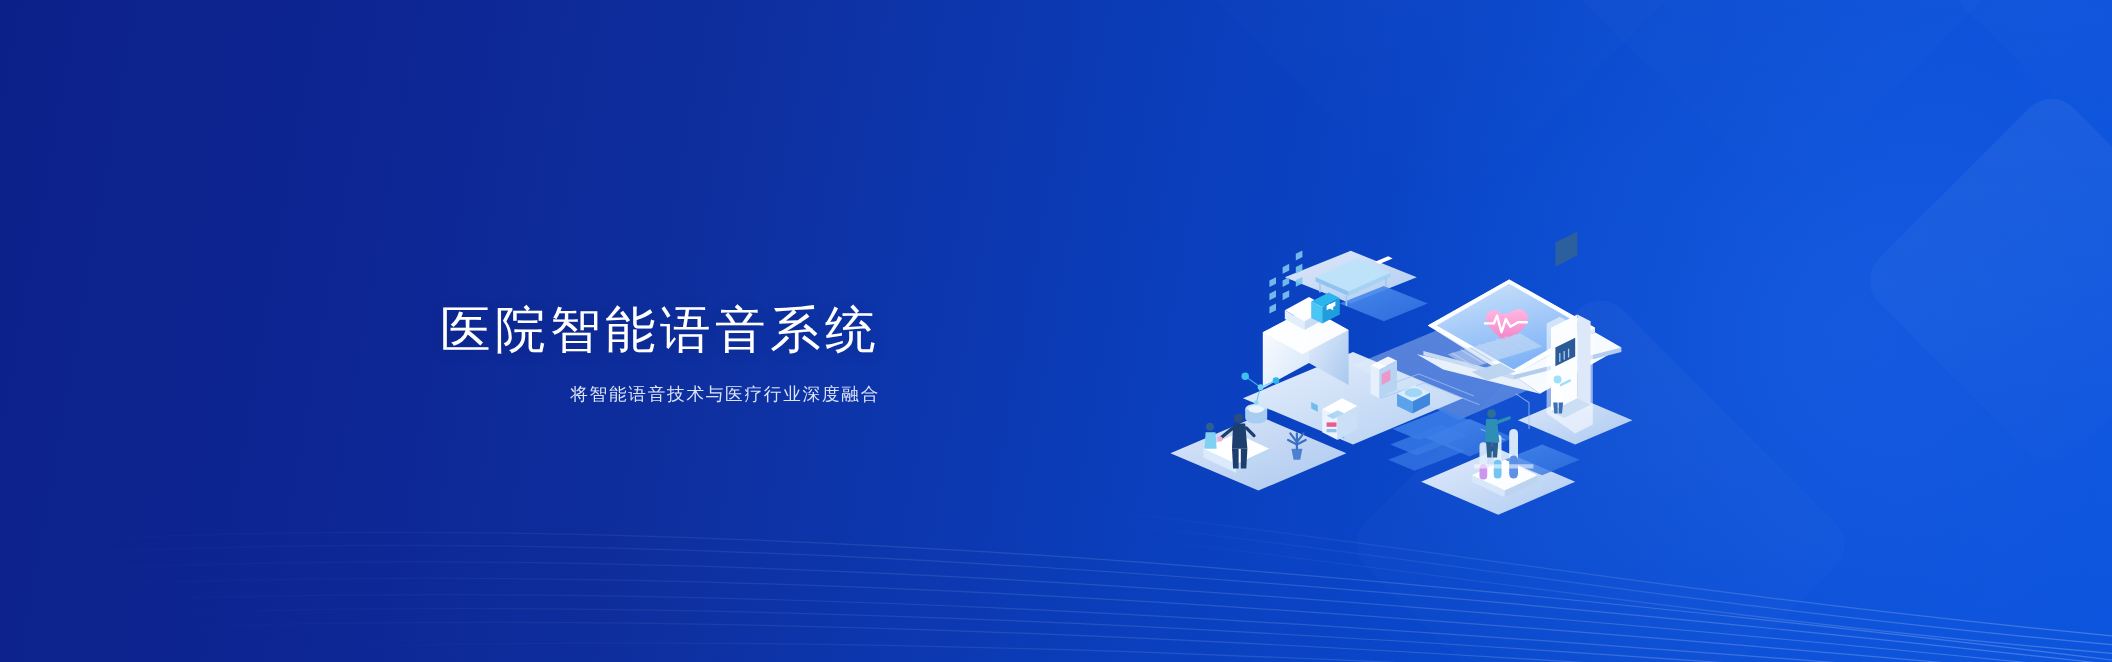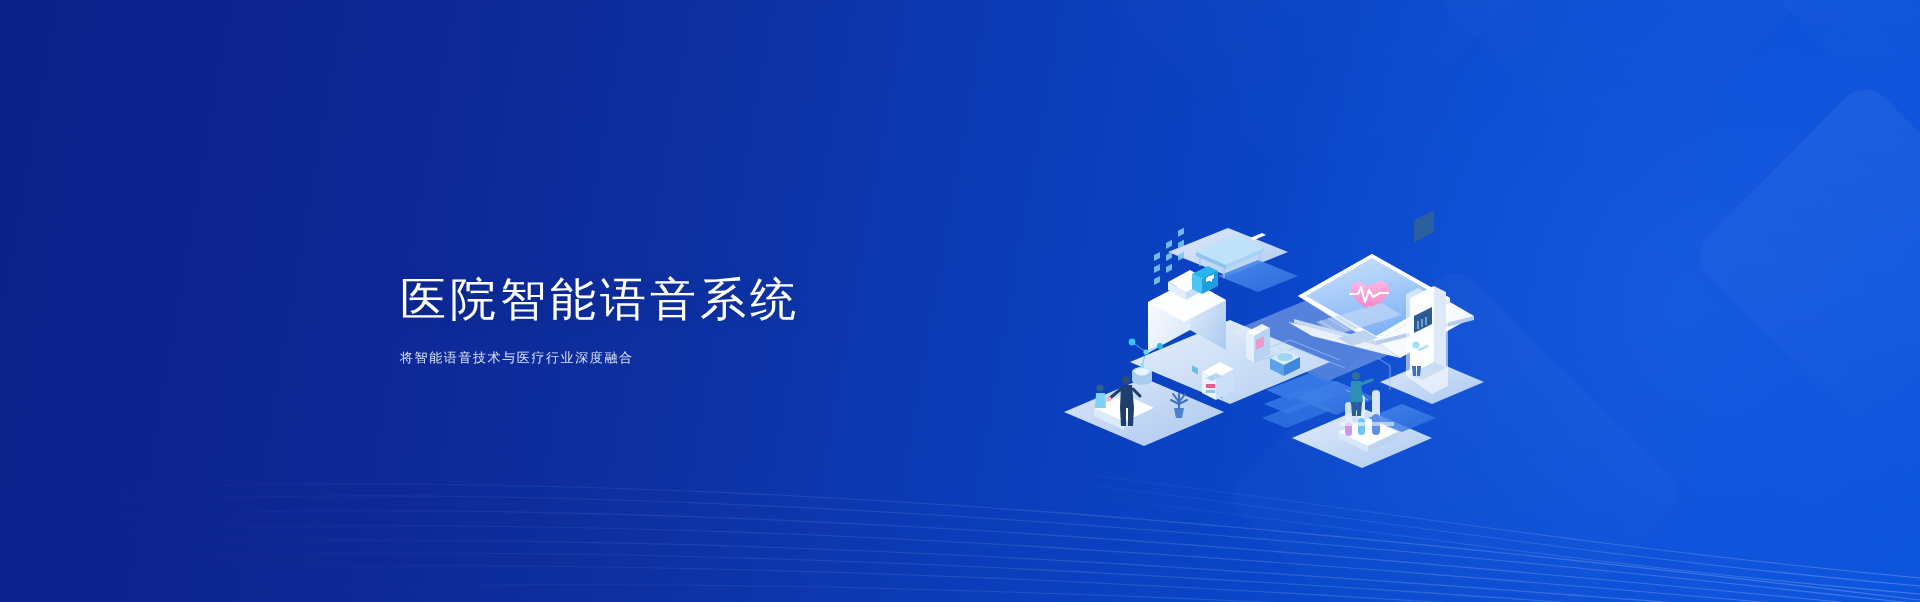--- a/index.html
+++ b/index.html
@@ -37,28 +37,28 @@
 
   .glow{
     position:absolute; right:-260px; top:-200px;
     width:1000px; height:1000px; border-radius:50%;
     background:radial-gradient(circle, rgba(60,130,255,.22) 0%, rgba(60,130,255,0) 62%);
     pointer-events:none;
   }
   .waves{ position:absolute; left:0; bottom:0; width:1920px; height:260px; }
 
   
-  .copy{ position:absolute; left:400px; top:275px; }
+  .copy{ position:absolute; left:400px; top:275px;text-align:right; }
   .title{
     font-size:46px; line-height:1.05; letter-spacing:4px;
     color:#ffffff; font-weight:400; white-space:nowrap;
     text-shadow:0 2px 14px rgba(0,0,0,.14);
   }
   .subtitle{
-    margin-top:26px; font-size:13px; letter-spacing:1.6px;
+    margin-top:26px; font-size:16px; letter-spacing:1.6px;
     color:#e8effb; font-weight:400; white-space:nowrap; opacity:.95;
   }
 
   
   .illus{ position:absolute; left:1050px; top:190px; width:440px; height:330px; }
   .illus svg{ display:block; width:100%; height:100%; overflow:visible; }
 </style>
 </head>
 <body>
 

